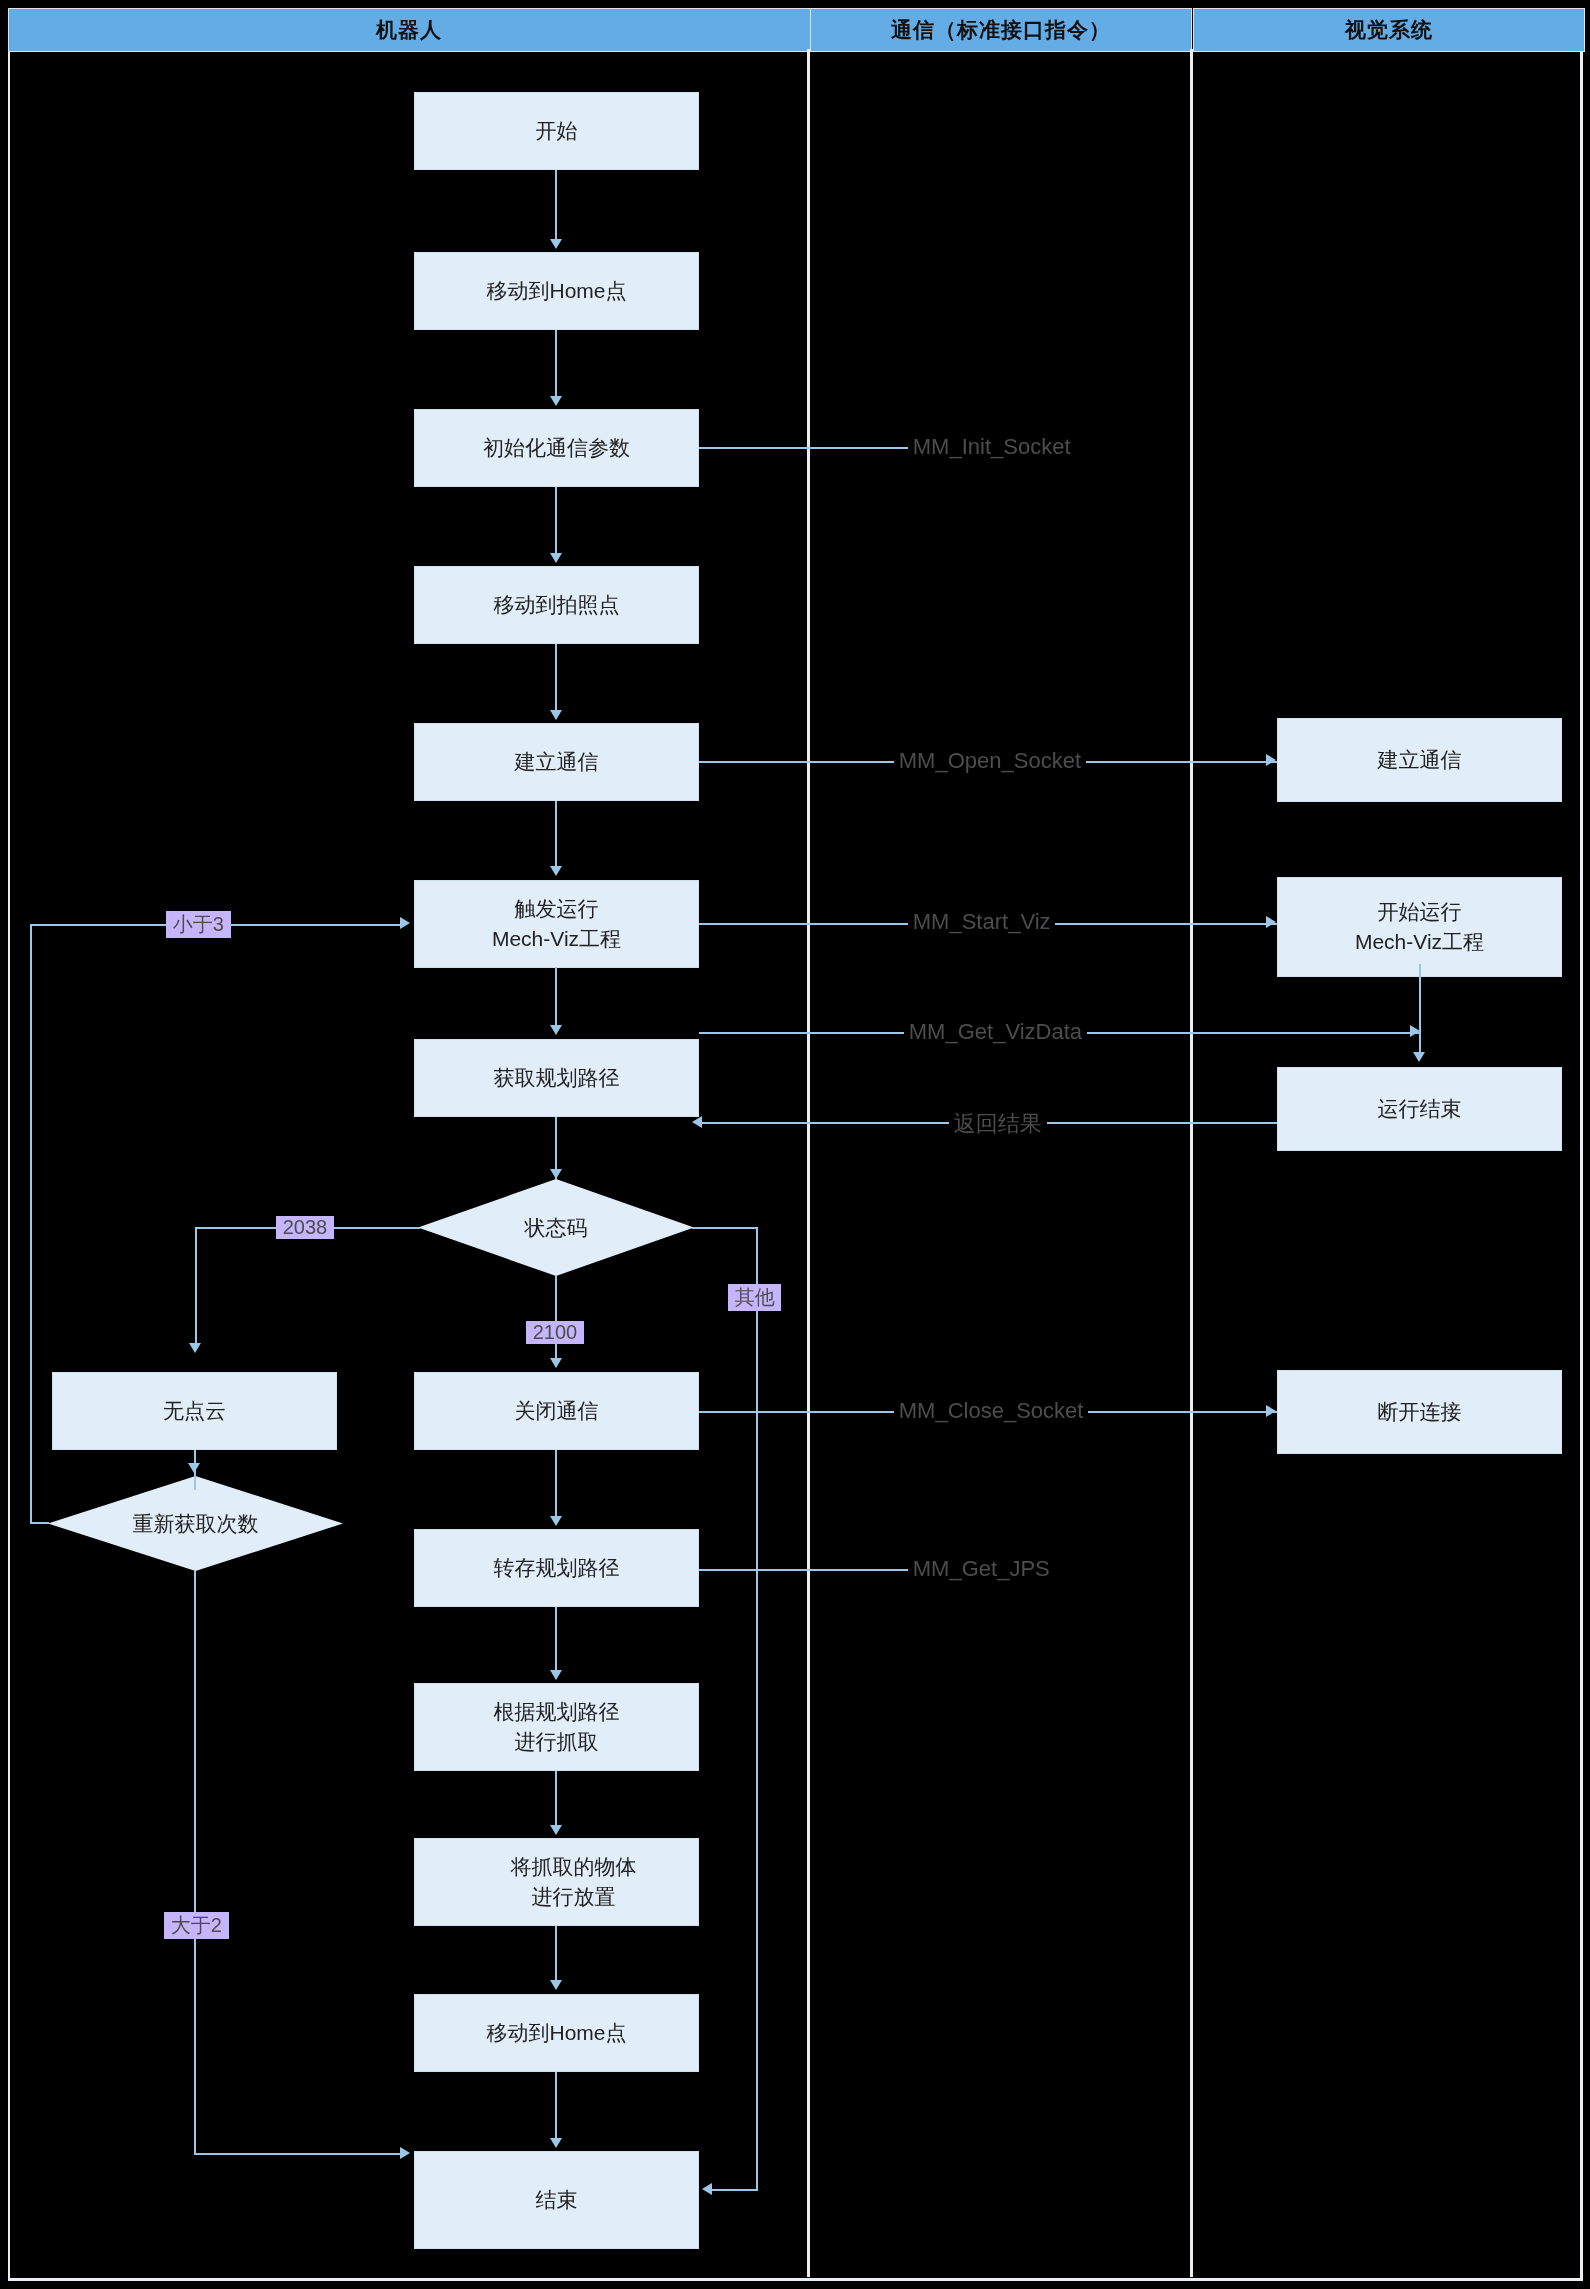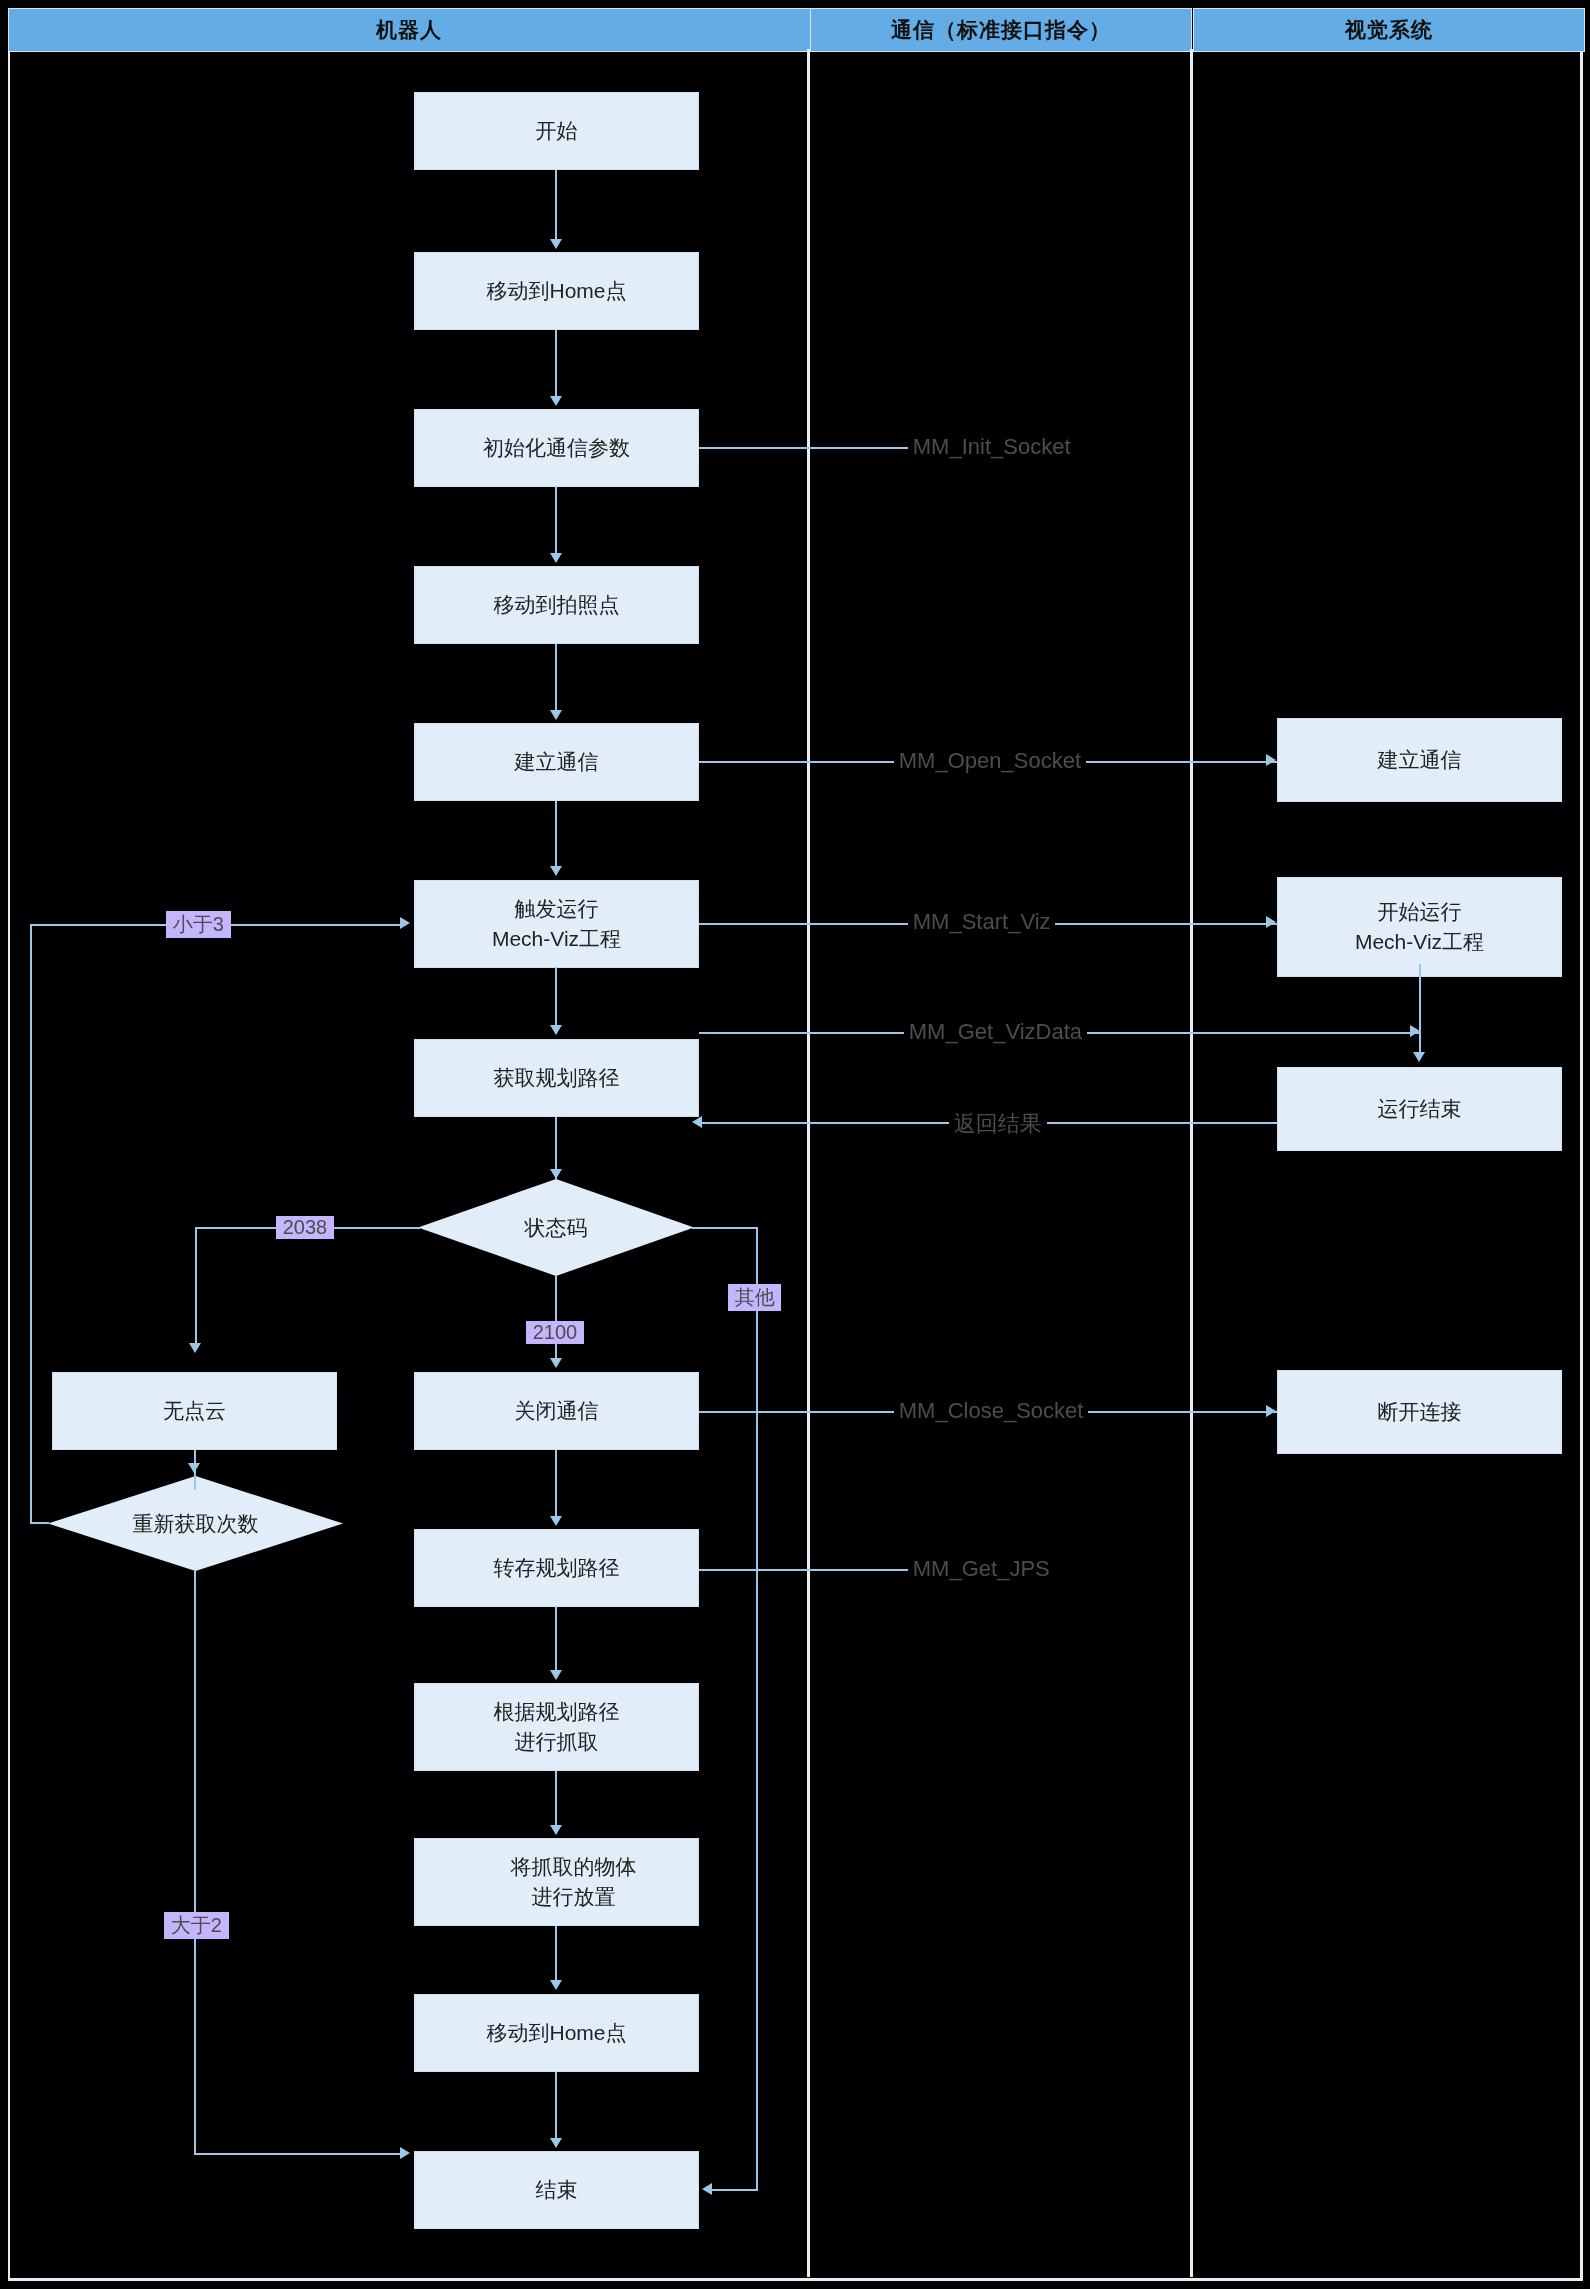--- a/index.html
+++ b/index.html
@@ -128,21 +128,21 @@
 
   <div class="node" style="left:414px;top:1838px;width:285px;height:88px;padding-left:34px;">
     <span>将抓取的物体</span>
     <span>进行放置</span>
   </div>
 
   <div class="node" style="left:414px;top:1994px;width:285px;height:78px;">
     <span>移动到Home点</span>
   </div>
 
-  <div class="node" style="left:414px;top:2151px;width:285px;height:78px;">
+  <div class="node" style="left:414px;top:2151px;width:285px;height:98px;">
     <span>结束</span>
   </div>
 
   <div class="node" style="left:1277px;top:718px;width:285px;height:84px;">
     <span>建立通信</span>
   </div>
 
   <div class="node" style="left:1277px;top:877px;width:285px;height:100px;">
     <span>开始运行</span>
     <span>Mech-Viz工程</span>

